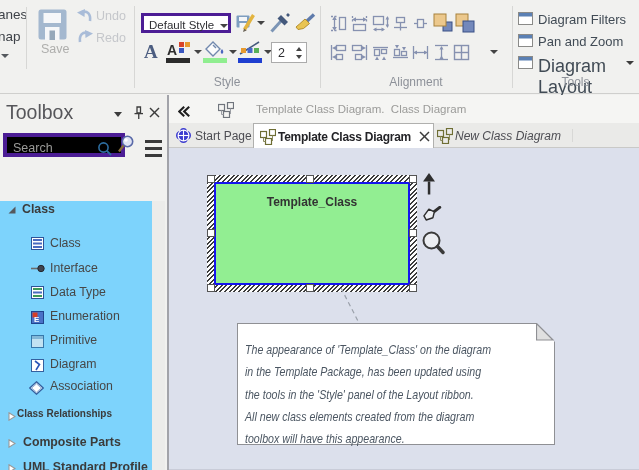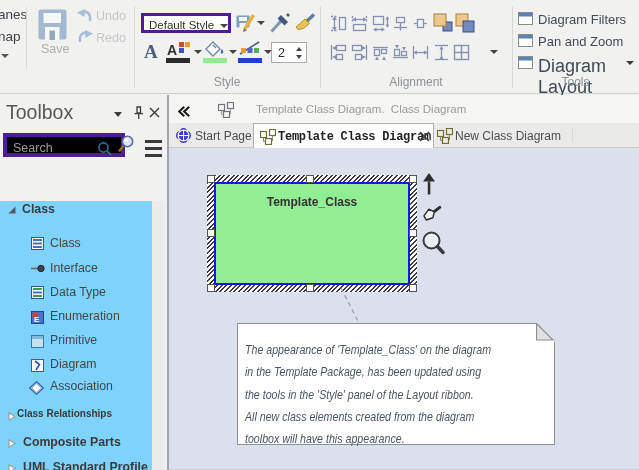--- a/index.html
+++ b/index.html
@@ -357,21 +357,21 @@
   <div class="abs" style="left:0;top:28px;width:470px;height:25px;background:#eaeae8;border-bottom:1px solid #c9c9c7;">
     <svg class="abs" style="left:6px;top:4px;" width="17" height="17" viewBox="0 0 17 17">
       <path d="M8.5 1 C11 1 12 2.5 12 4 C14 4 16 5.5 16 8.5 C16 11 14 12.5 12.5 12.5 C12.5 14.5 11 16 8.5 16 C6 16 4.5 14.5 4.5 12.5 C3 12.5 1 11 1 8.5 C1 5.5 3 4 5 4 C5 2.5 6 1 8.5 1 Z" fill="#3c3ccf"></path>
       <circle cx="8.5" cy="8.5" r="5.4" fill="none" stroke="#ffffff" stroke-width="1.2"></circle>
       <line x1="8.5" y1="3" x2="8.5" y2="14" stroke="#ffffff" stroke-width="1.1"></line>
       <line x1="3" y1="8.5" x2="14" y2="8.5" stroke="#ffffff" stroke-width="1.1"></line>
     </svg>
     <div class="abs" style="left:26px;top:6px;font-size:12px;color:#4d4d53;">Start Page</div>
   </div>
 
-  <div class="abs" style="left:84px;top:28px;width:181px;height:26px;background:#ffffff;border:1px solid #b0b0ae;border-bottom:none;font-family:Liberation Mono, monospace;">
+  <div class="abs" style="left:84px;top:28px;width:181px;height:26px;background:#ffffff;border:1px solid #b0b0ae;border-bottom:none;">
     <svg class="abs" style="left:6px;top:5px;" width="16" height="16" viewBox="0 0 16 16">
       <rect x="0.5" y="2.5" width="6" height="6" fill="none" stroke="#6e6e34" stroke-width="1.2"></rect>
       <rect x="9.5" y="0.5" width="6" height="6" fill="none" stroke="#6e6e34" stroke-width="1.2"></rect>
       <rect x="5.5" y="9.5" width="6" height="6" fill="none" stroke="#6e6e34" stroke-width="1.2"></rect>
       <line x1="3.5" y1="8.5" x2="3.5" y2="12.5" stroke="#8b8b60" stroke-width="1"></line>
       <line x1="3.5" y1="12.5" x2="5.5" y2="12.5" stroke="#8b8b60" stroke-width="1"></line>
       <line x1="12.5" y1="6.5" x2="12.5" y2="12" stroke="#8b8b60" stroke-width="1"></line>
     </svg>
     <div class="abs" style="left:24px;top:6px;font-size:12px;letter-spacing:-0.25px;font-weight:bold;color:#232327;">Template Class Diagram</div>
     <svg class="abs" style="left:164px;top:6px;" width="13" height="13" viewBox="0 0 13 13">
@@ -381,21 +381,21 @@
   </div>
 
   <svg class="abs" style="left:268px;top:33px;" width="16" height="16" viewBox="0 0 16 16">
     <rect x="0.5" y="2.5" width="6" height="6" fill="none" stroke="#6e6e34" stroke-width="1.2"></rect>
     <rect x="9.5" y="0.5" width="6" height="6" fill="none" stroke="#6e6e34" stroke-width="1.2"></rect>
     <rect x="5.5" y="9.5" width="6" height="6" fill="none" stroke="#6e6e34" stroke-width="1.2"></rect>
     <line x1="3.5" y1="8.5" x2="3.5" y2="12.5" stroke="#8b8b60" stroke-width="1"></line>
     <line x1="3.5" y1="12.5" x2="5.5" y2="12.5" stroke="#8b8b60" stroke-width="1"></line>
     <line x1="12.5" y1="6.5" x2="12.5" y2="12" stroke="#8b8b60" stroke-width="1"></line>
   </svg>
-  <div class="abs" style="left:286px;top:34px;font-size:12px;color:#4d4d53;">New Class Diagram</div>
+  <div class="abs" style="left:286px;top:34px;font-size:12px;color:#4d4d53;font-style:italic;">New Class Diagram</div>
   <div class="abs" style="left:403px;top:34px;width:1px;height:13px;background:#d8d8d6;"></div>
 
   <div class="abs" style="left:0;top:53px;width:470px;height:322px;background:#dce0ec;overflow:hidden;">
 
     <div class="abs" style="left:38px;top:27px;width:210px;height:117px;background:repeating-linear-gradient(135deg,#fdfdfd 0px,#fdfdfd 2.1px,#3c3c3c 2.1px,#3c3c3c 3.3px);">
       <div class="abs" style="left:7px;top:7px;width:196px;height:103px;background:#92ee92;border:2px solid #1414ee;"></div>
       <div class="abs" style="left:7px;top:7px;width:196px;height:103px;text-align:center;">
         <div style="margin-top:13px;font-size:12px;font-weight:bold;color:#333333;">Template_Class</div>
       </div>
       <div class="abs" style="left:0px;top:0px;width:8px;height:8px;background:#fff;border:1px solid #555;"></div>

